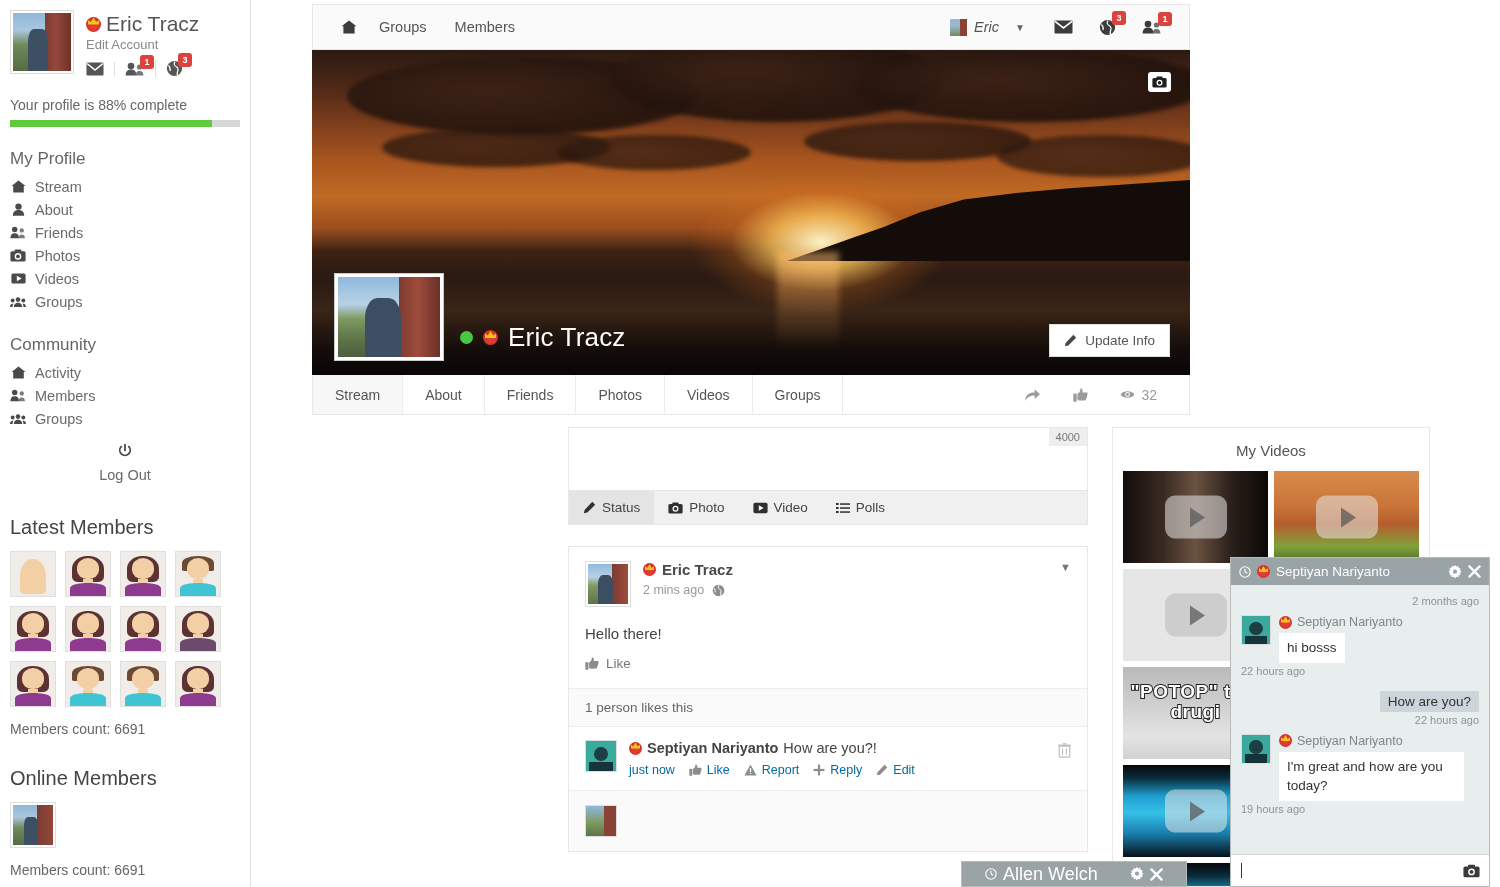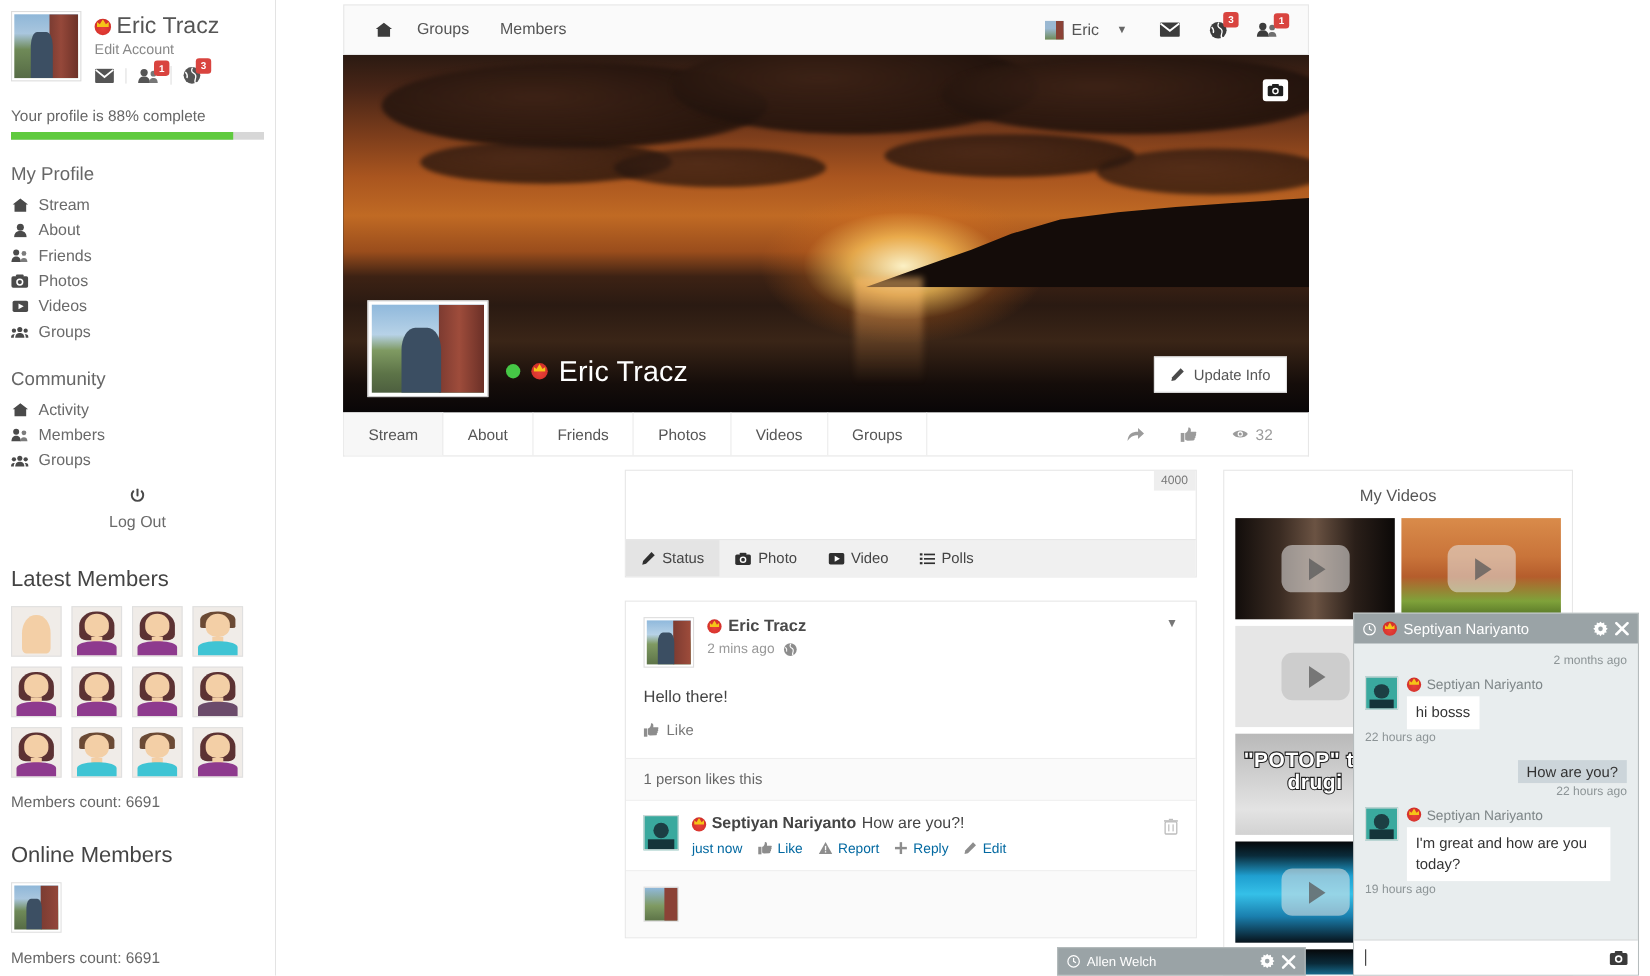--- a/index.html
+++ b/index.html
@@ -105,21 +105,21 @@
     position: absolute; left: 61px; top: 4px; width: 878px; height: 46px;
     background: #fafafa; border: 1px solid #e7e7e7;
     display: flex; align-items: center; padding: 0 14px;
   }
   .topbar .tb-left { display: flex; align-items: center; gap: 0; }
   .tb-link {
     font-size: 14.5px; color: #555; padding: 0 14px; cursor: pointer; white-space: nowrap;
   }
   .tb-home { color:#333; padding-right: 8px; display:flex; align-items:center; }
   .tb-right { margin-left: auto; display: flex; align-items: center; gap: 0; }
-  .tb-user { display: flex; align-items: flex-end; gap: 7px; padding-right: 6px; cursor:pointer; }
+  .tb-user { display: flex; align-items: flex-start; gap: 7px; padding-right: 6px; cursor:pointer;font-style:italic; }
   .tb-user-avatar { width: 17px; height: 17px; background: linear-gradient(to bottom,#9ab8d2 40%,#6f8a58); position:relative; overflow:hidden; }
   .tb-user-avatar::after { content:""; position:absolute; right:0; top:0; width:42%; height:100%; background:#8b4236; }
   .tb-user-name { font-size: 14.5px; color: #555; }
   .tb-caret { margin: 0 16px 0 10px; color: #666; font-size: 10px; cursor: pointer; }
   .tb-icon { position: relative; padding: 0 13px; color: #444; cursor: pointer; display:flex; align-items:center; }
   .tb-badge {
     position: absolute; top: -8px; right: 3px; background: #d9443f; color: #fff;
     font-size: 9px; font-weight: bold; min-width: 14px; height: 14px; line-height: 14px;
     text-align: center; border-radius: 3px; padding: 0 2px;
   }
@@ -330,21 +330,21 @@
   .chat-footer {
     border-top: 1px solid #cfd4d5; background: #fff; height: 32px;
     display: flex; align-items: center; padding: 0 10px; position: relative;
   }
   .caret-bar { width: 1px; height: 15px; background: #333; }
   .chat-footer .cam { position: absolute; right: 9px; color: #4a4a4a; }
 
   .chat-bar-2 {
     position: absolute; left: 961px; top: 861px; width: 226px; height: 26px;
     background: #9aa3a6; color: #fff; display: flex; align-items: center; gap: 6px;
-    padding: 0 8px; font-size: 12px; border: 1px solid #b6bcbd; text-align: center;
+    padding: 0 23px; font-size: 18px; border: 1px solid #b6bcbd; text-align: center;
   }
   .chat-bar-2 .ttl { flex: 1; display:flex; align-items:center; gap:6px; }
 
   .mini-rank {
     display: inline-block; width: 13px; height: 13px; border-radius: 50%;
     background: radial-gradient(circle at 50% 60%, #e8413a 0%, #d3302a 70%, #b82823 100%);
     position: relative; flex: 0 0 auto;
   }
   .mini-rank::after {
     content: ""; position: absolute; left: 2px; top: 1px; width: 9px; height: 6px;

